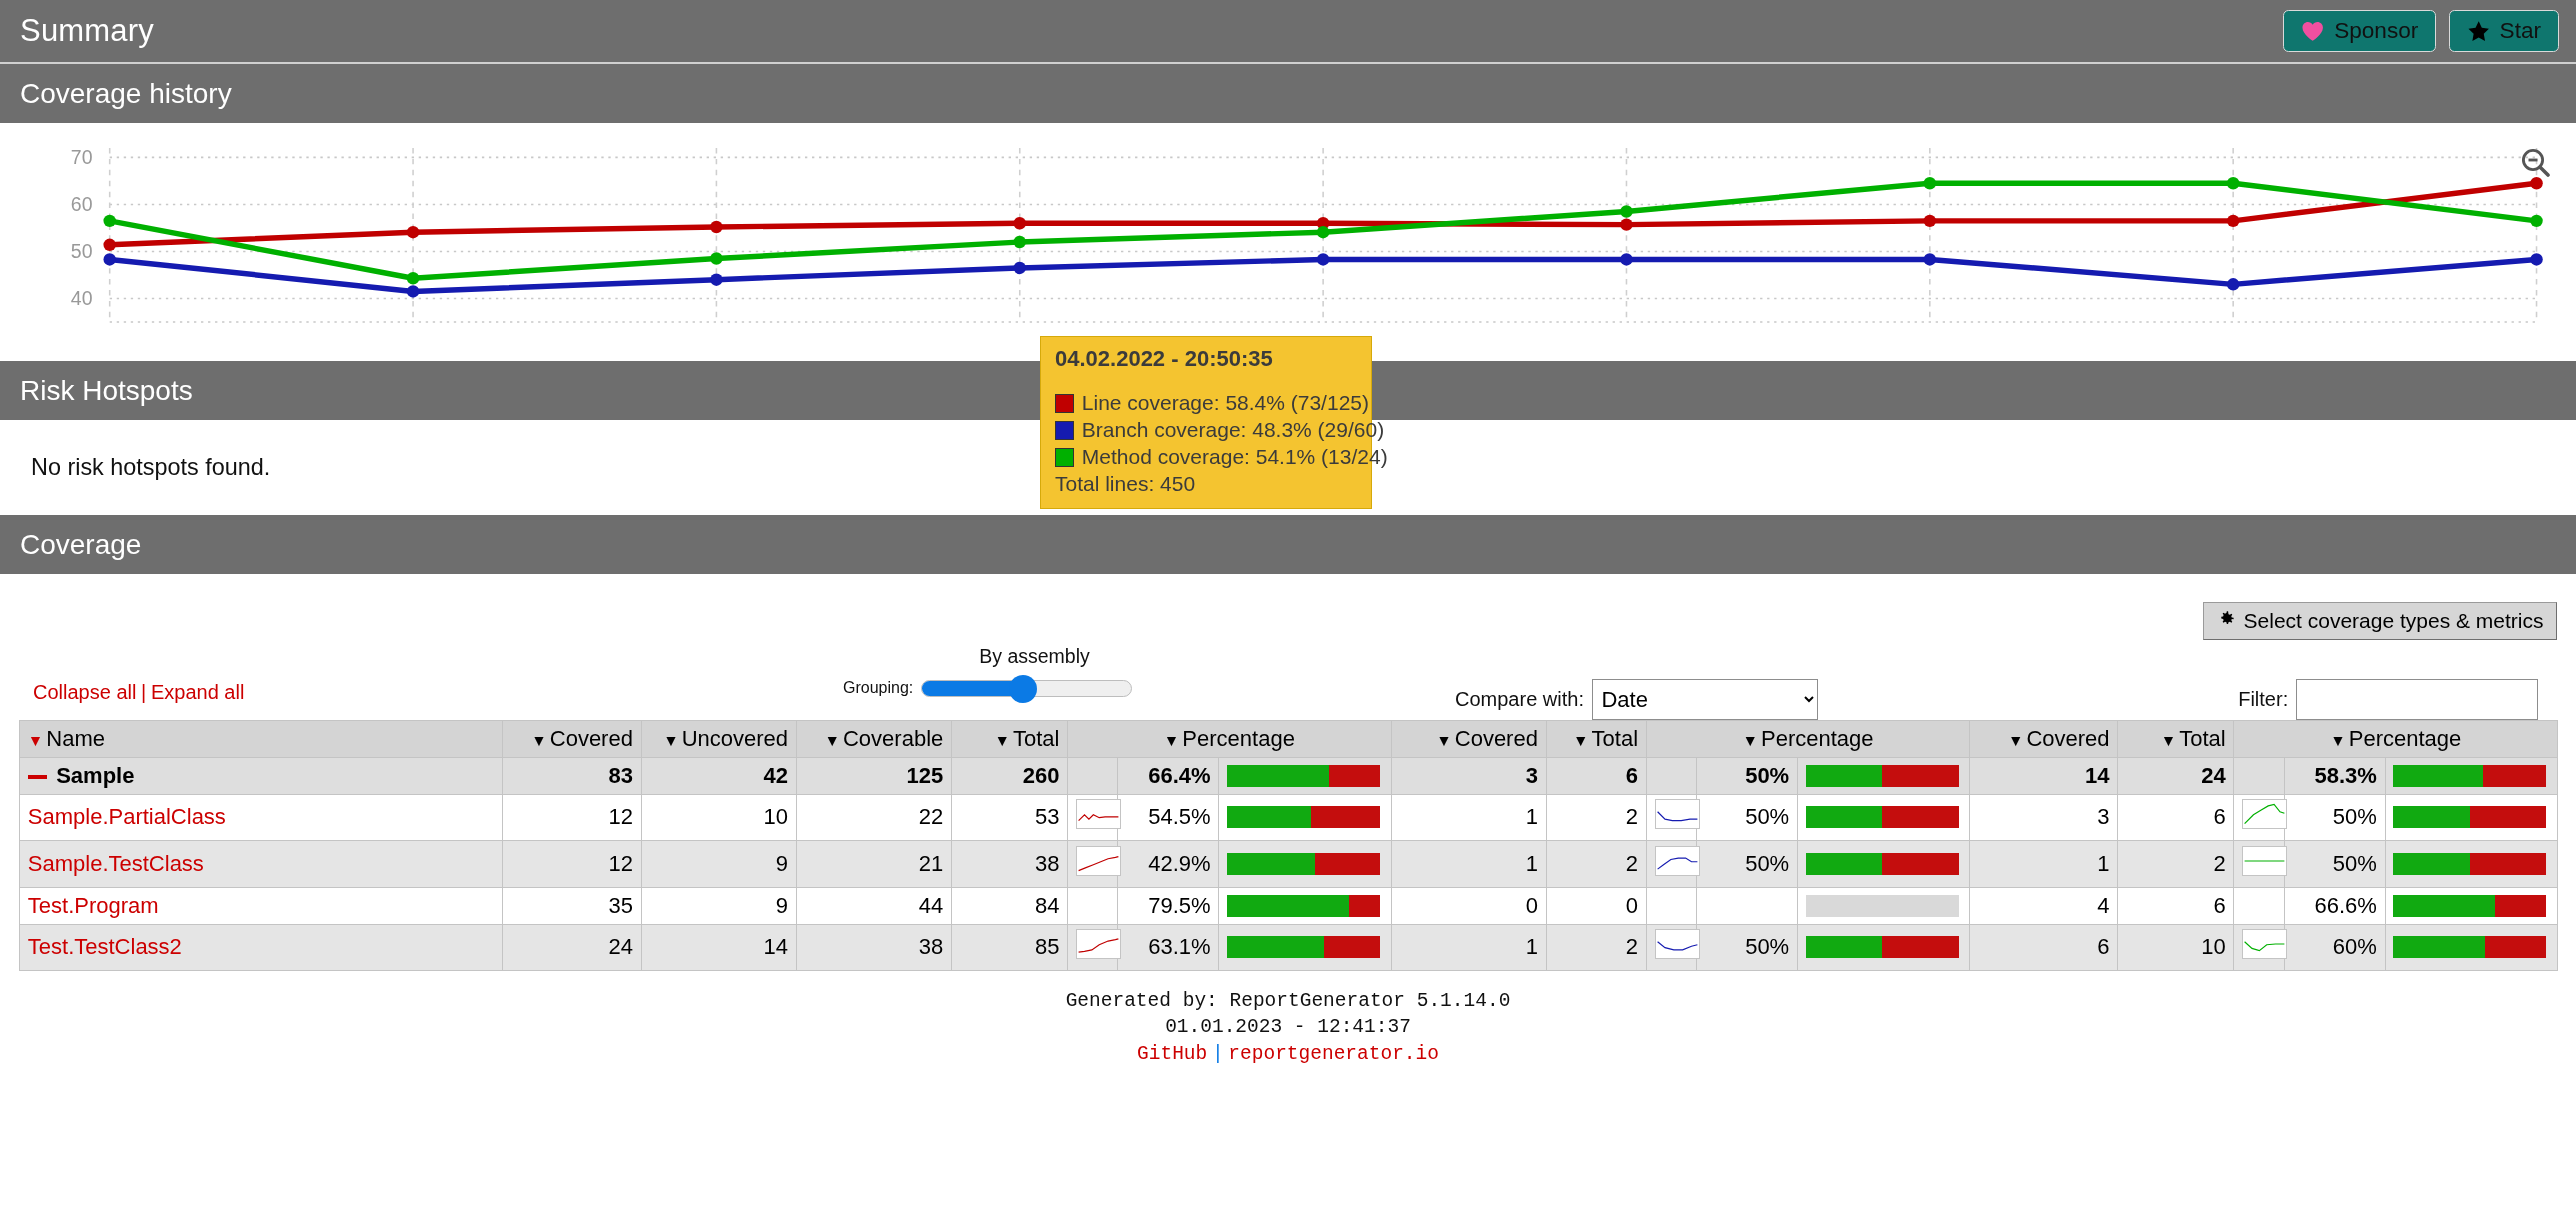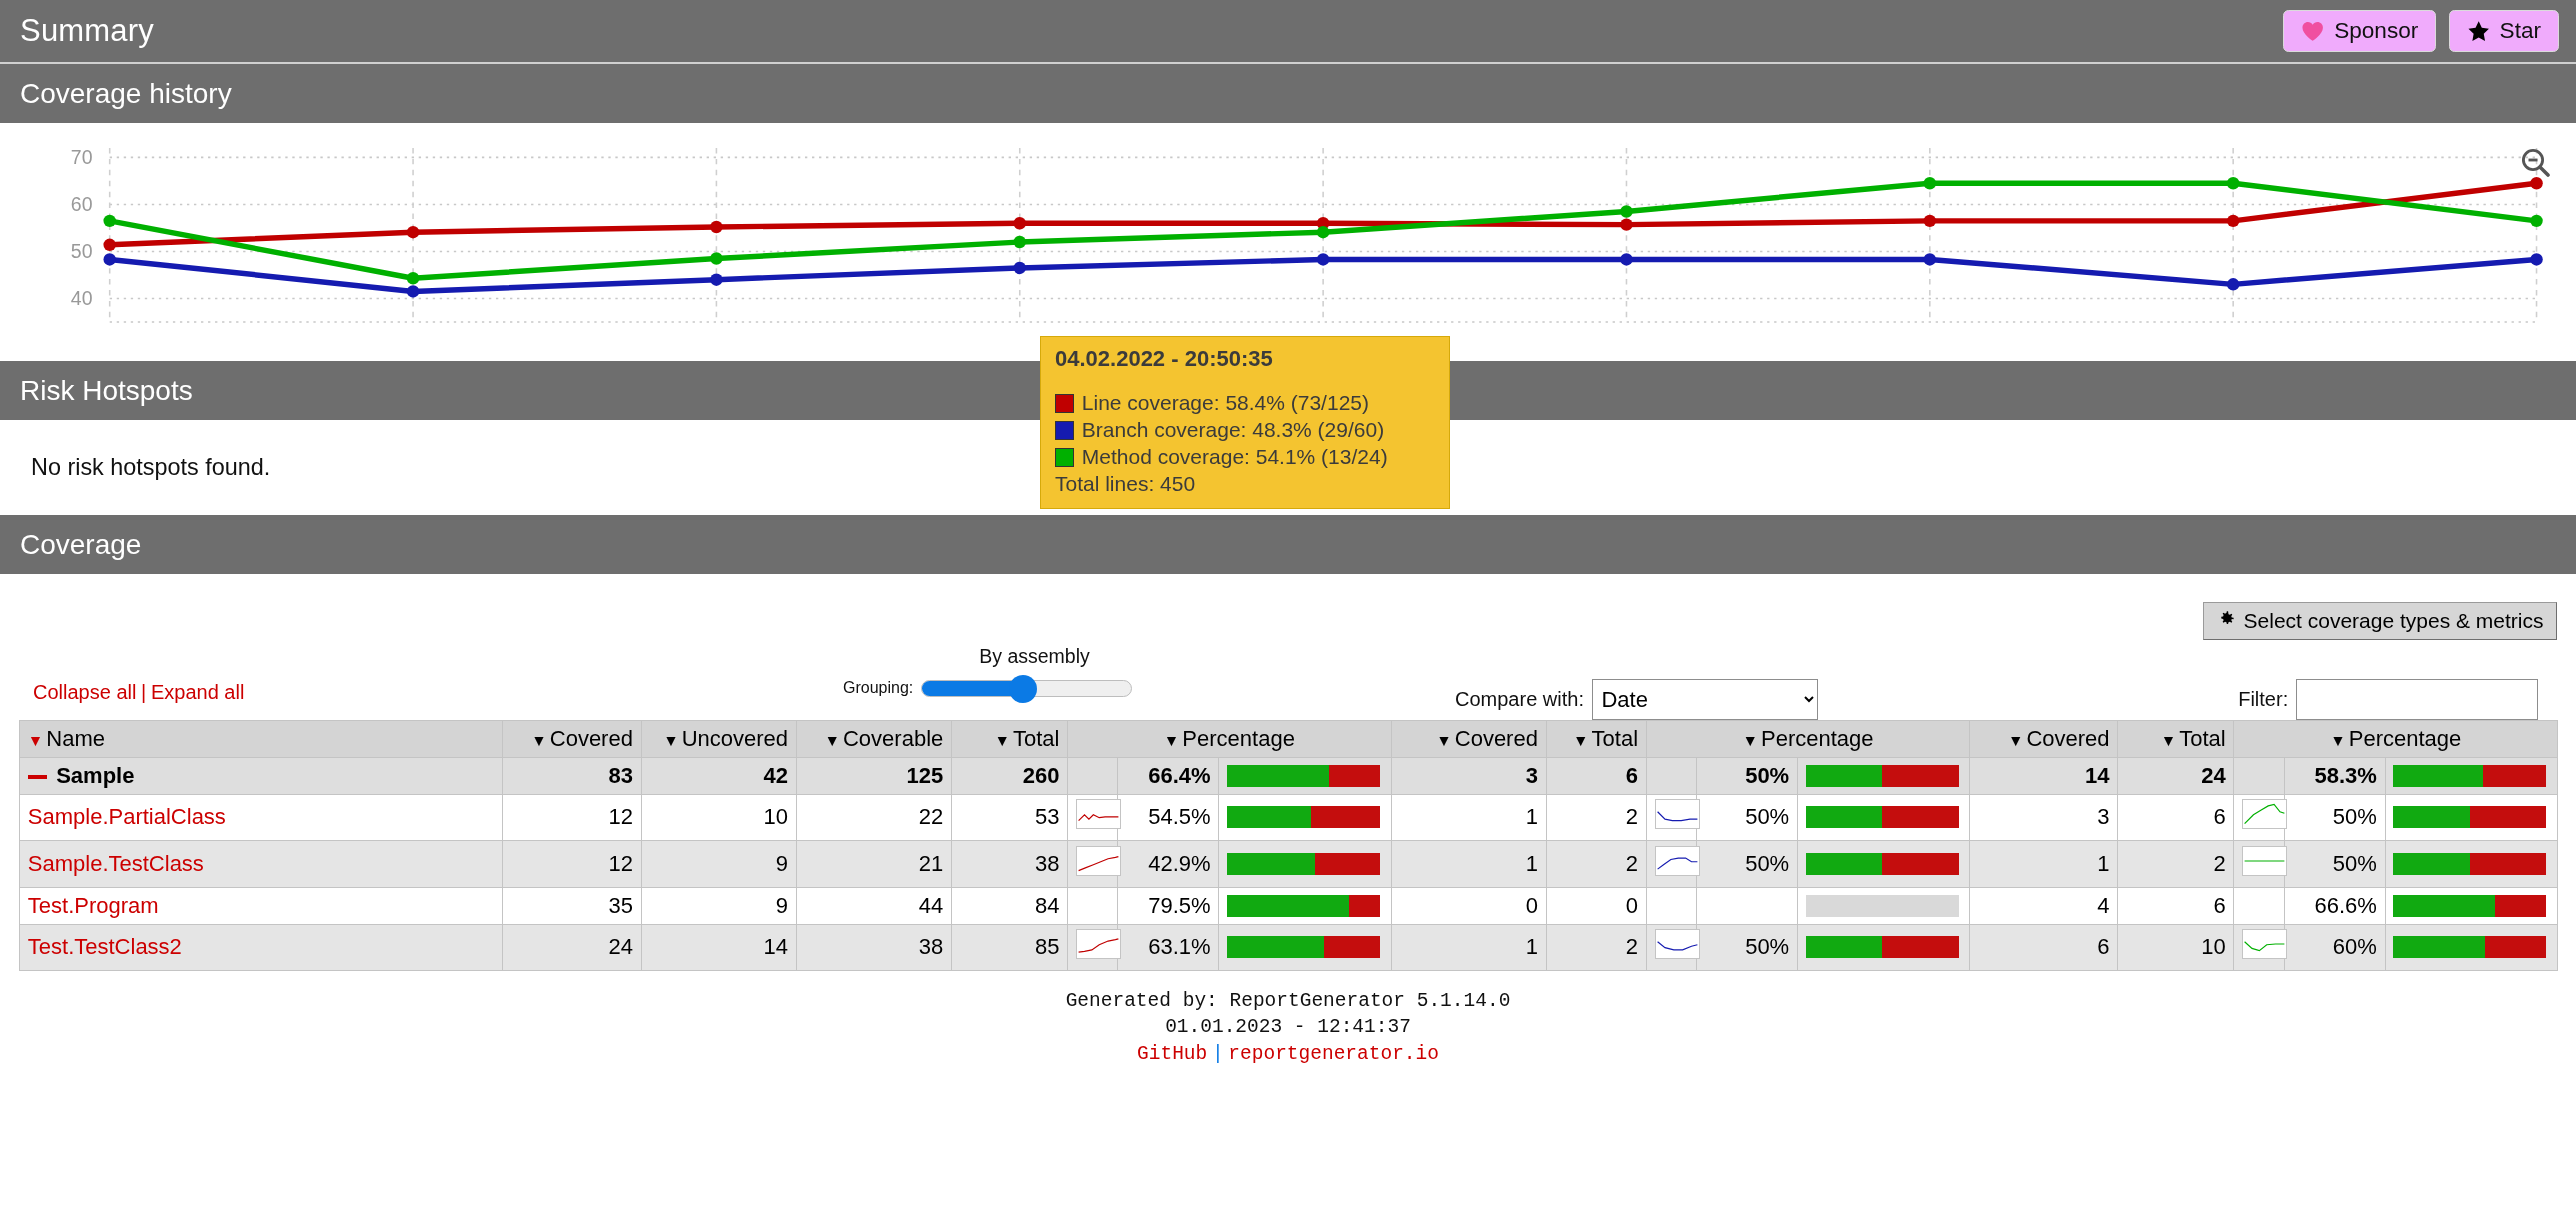--- a/index.html
+++ b/index.html
@@ -22,21 +22,21 @@
     border-bottom: 2.3px solid #d0d0d0;
   }
   .topbar-title {
     color: #ffffff;
     font-size: 31px;
     font-weight: 400;
     letter-spacing: 0.2px;
   }
   .topbar-actions { display: flex; gap: 12.5px; align-items: center; }
   .gh-btn {
-    background: #f0abfc;
+    background: #0f766e;
     border: 0.8px solid #dadada;
     border-radius: 5.5px;
     height: 42px;
     display: flex;
     align-items: center;
     gap: 9.4px;
     padding: 0 17px;
     color: #111;
     font-size: 22.6px;
     cursor: pointer;
@@ -67,21 +67,21 @@
     right: 22px; top: 22px;
     width: 36px; height: 36px;
     cursor: pointer;
   }
   .chart-svg { display:block; }
 
   .tooltip {
     position: absolute;
     left: 1040px;
     top: 213px;
-    width: 410px;
+    width: 332px;
     background: #f4c430;
     border: 0.8px solid #d6a90a;
     padding: 7.8px 12.5px 11px 14px;
     font-size: 21px;
     color: #3b3b3b;
     line-height: 1.28;
   }
   .tooltip .ttl { font-weight: bold; font-size: 22px; margin-bottom: 17px; color:#3b3b3b;}
   .tooltip .row { display:flex; align-items:center; gap: 7.8px; white-space: nowrap; }
   .sw { width: 19px; height: 19px; display:inline-block; border:0.8px solid #333; flex:0 0 auto;}

